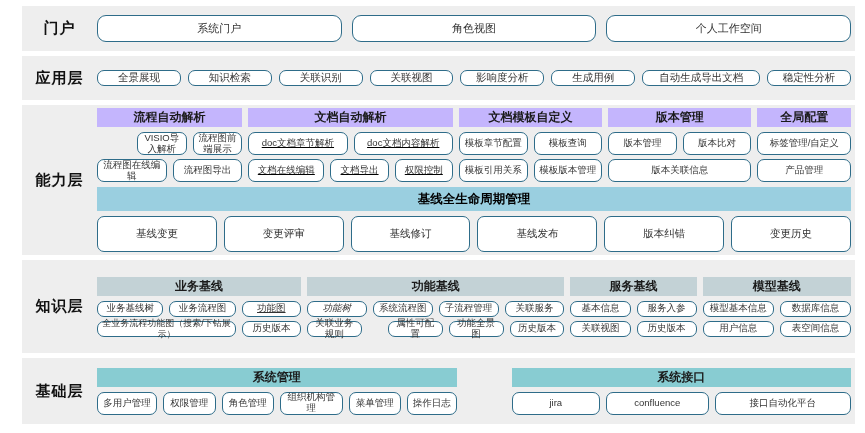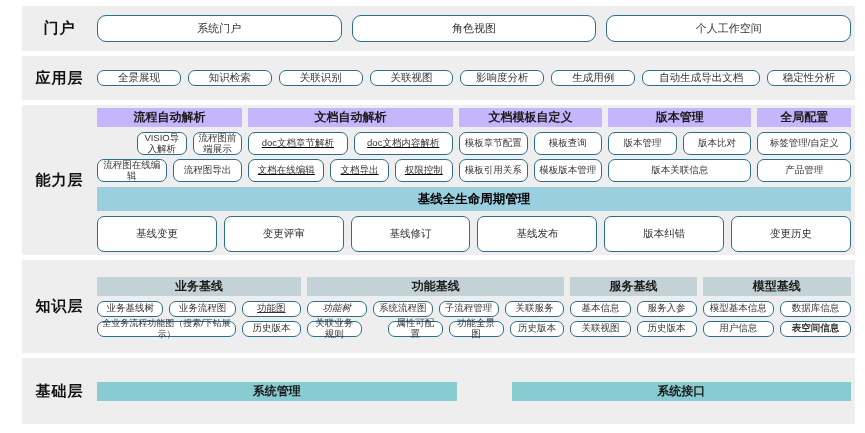--- a/index.html
+++ b/index.html
@@ -317,33 +317,55 @@
           </div>
         </div>
 
         <div class="col" style="flex:1.47 1 0;">
           <div class="pill-row">
             <div class="pill kn-cell" style="flex:1 1 0;">模型基本信息</div>
             <div class="pill kn-cell" style="flex:1 1 0;">数据库信息</div>
           </div>
           <div class="pill-row">
             <div class="pill kn-cell" style="flex:1 1 0;">用户信息</div>
-            <div class="pill kn-cell" style="flex:1 1 0;font-weight:bold;">表空间信息</div>
+            <div class="pill kn-cell" style="flex:1 1 0;">表空间信息</div>
           </div>
         </div>
 
       </div>
     </div>
   </div>
 
   <div class="band base" style="height:66px;">
     <div class="band-label">基础层</div>
     <div class="band-body" style="gap:5px;">
 
       <div class="grp-head-row" style="gap:55px;">
         <div class="grp-head teal" style="flex:1.06 1 0;">系统管理</div>
         <div class="grp-head teal" style="flex:1 1 0;">系统接口</div>
       </div>
 
+      <div class="cols" style="gap:55px;">
+
+        <div class="col" style="flex:1.06 1 0;">
+          <div class="pill-row">
+            <div class="pill base-cell" style="flex:1 1 0;">多用户管理</div>
+            <div class="pill base-cell" style="flex:0.85 1 0;">权限管理</div>
+            <div class="pill base-cell" style="flex:0.85 1 0;">角色管理</div>
+            <div class="pill base-cell" style="flex:1.05 1 0;">组织机构管理</div>
+            <div class="pill base-cell" style="flex:0.85 1 0;">菜单管理</div>
+            <div class="pill base-cell" style="flex:0.8 1 0;">操作日志</div>
+          </div>
+        </div>
+
+        <div class="col" style="flex:1 1 0;">
+          <div class="pill-row">
+            <div class="pill base-cell" style="flex:1 1 0;">jira</div>
+            <div class="pill base-cell" style="flex:1.18 1 0;">confluence</div>
+            <div class="pill base-cell" style="flex:1.6 1 0;">接口自动化平台</div>
+          </div>
+        </div>
+
+      </div>
     </div>
   </div>
 
 </div>
 
 </body></html>

